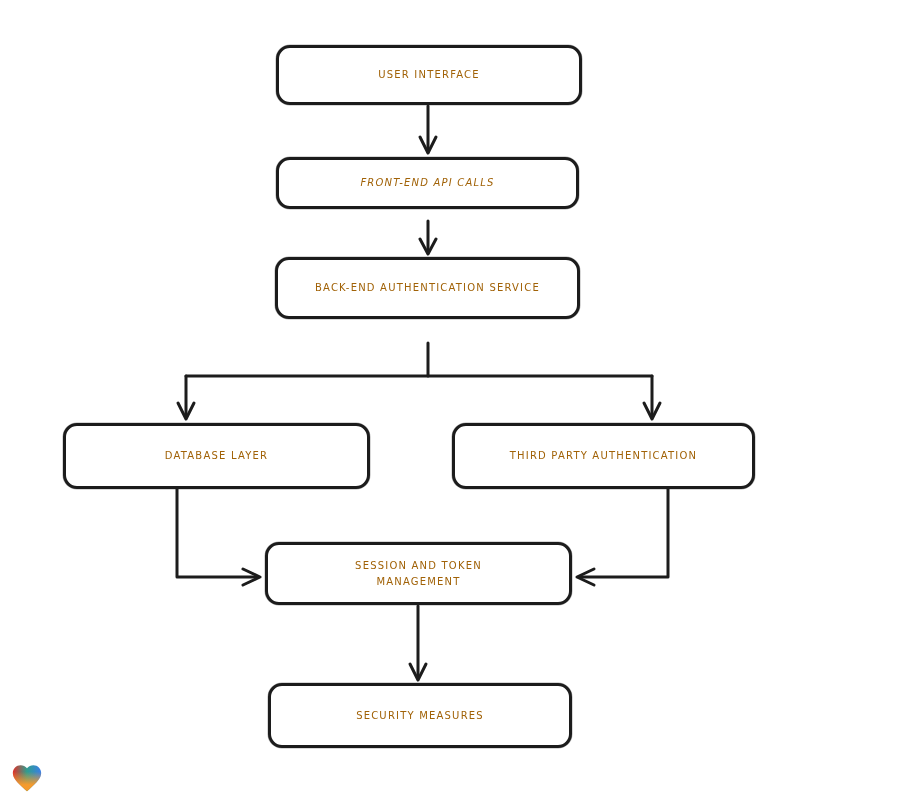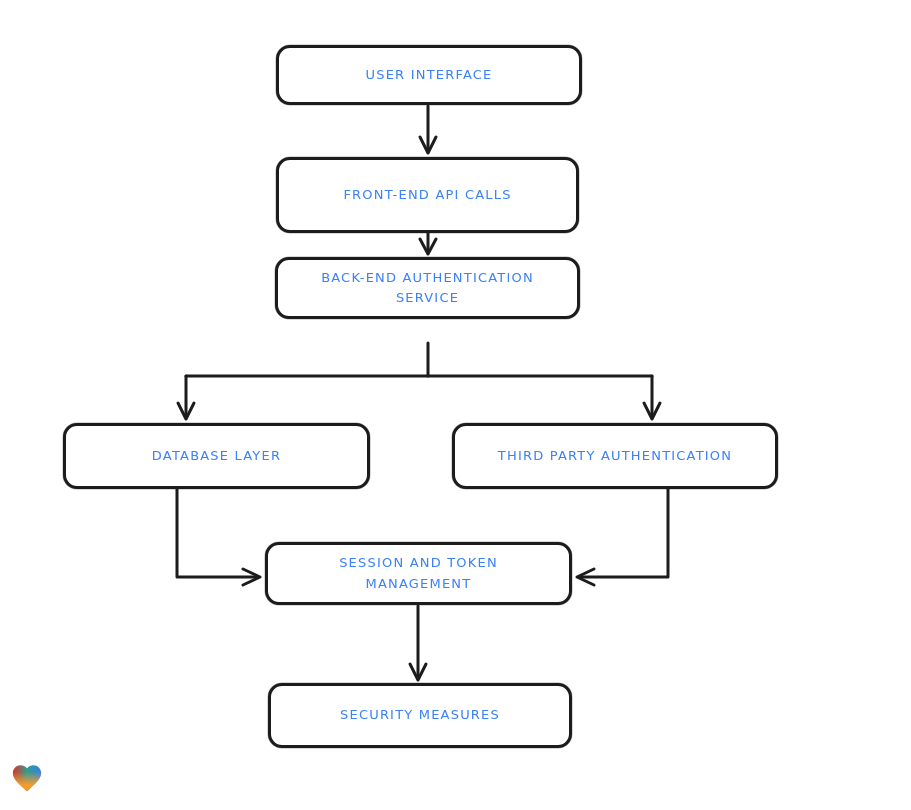--- a/index.html
+++ b/index.html
@@ -27,24 +27,24 @@
     border-radius: 14px;
     display: flex;
     align-items: center;
     justify-content: center;
     text-align: center;
     box-shadow: 0 0 0 0.5px rgba(28,28,28,0.35);
     cursor: pointer;
   }
 
   .node .label {
-    font-size: 13px;
+    font-size: 10px;
     letter-spacing: 1.2px;
     line-height: 1.55;
-    color: #3b82f6;
+    color: #a16207;
     text-transform: uppercase;
     font-weight: normal;
   }
 
   .node.two-line .label { max-width: 250px; }
   .node.two-line-narrow .label { max-width: 200px; }
 
   .logo {
     position: absolute;
     left: 10px;
@@ -82,33 +82,33 @@
     <path d="M594 569 L577 577 L594 585"></path>
 
     <path d="M418 606 L418 678"></path>
     <path d="M410 664 L418 680 L426 664"></path>
   </svg>
 
   <div class="node" style="left:276px; top:45px; width:306px; height:60px;">
     <span class="label">USER INTERFACE</span>
   </div>
 
-  <div class="node" style="left:276px; top:157px; width:303px; height:76px;">
+  <div class="node" style="left:276px; top:157px; width:303px; height:52px;font-style:italic;">
     <span class="label">FRONT-END API CALLS</span>
   </div>
 
   <div class="node two-line" style="left:275px; top:257px; width:305px; height:62px;">
     <span class="label">BACK-END AUTHENTICATION SERVICE</span>
   </div>
 
   <div class="node" style="left:63px; top:423px; width:307px; height:66px;">
     <span class="label">DATABASE LAYER</span>
   </div>
 
-  <div class="node" style="left:452px; top:423px; width:326px; height:66px;">
+  <div class="node" style="left:452px; top:423px; width:303px; height:66px;">
     <span class="label">THIRD PARTY AUTHENTICATION</span>
   </div>
 
   <div class="node two-line-narrow" style="left:265px; top:542px; width:307px; height:63px;">
     <span class="label">SESSION AND TOKEN MANAGEMENT</span>
   </div>
 
   <div class="node" style="left:268px; top:683px; width:304px; height:65px;align-items:center;">
     <span class="label">SECURITY MEASURES</span>
   </div>

